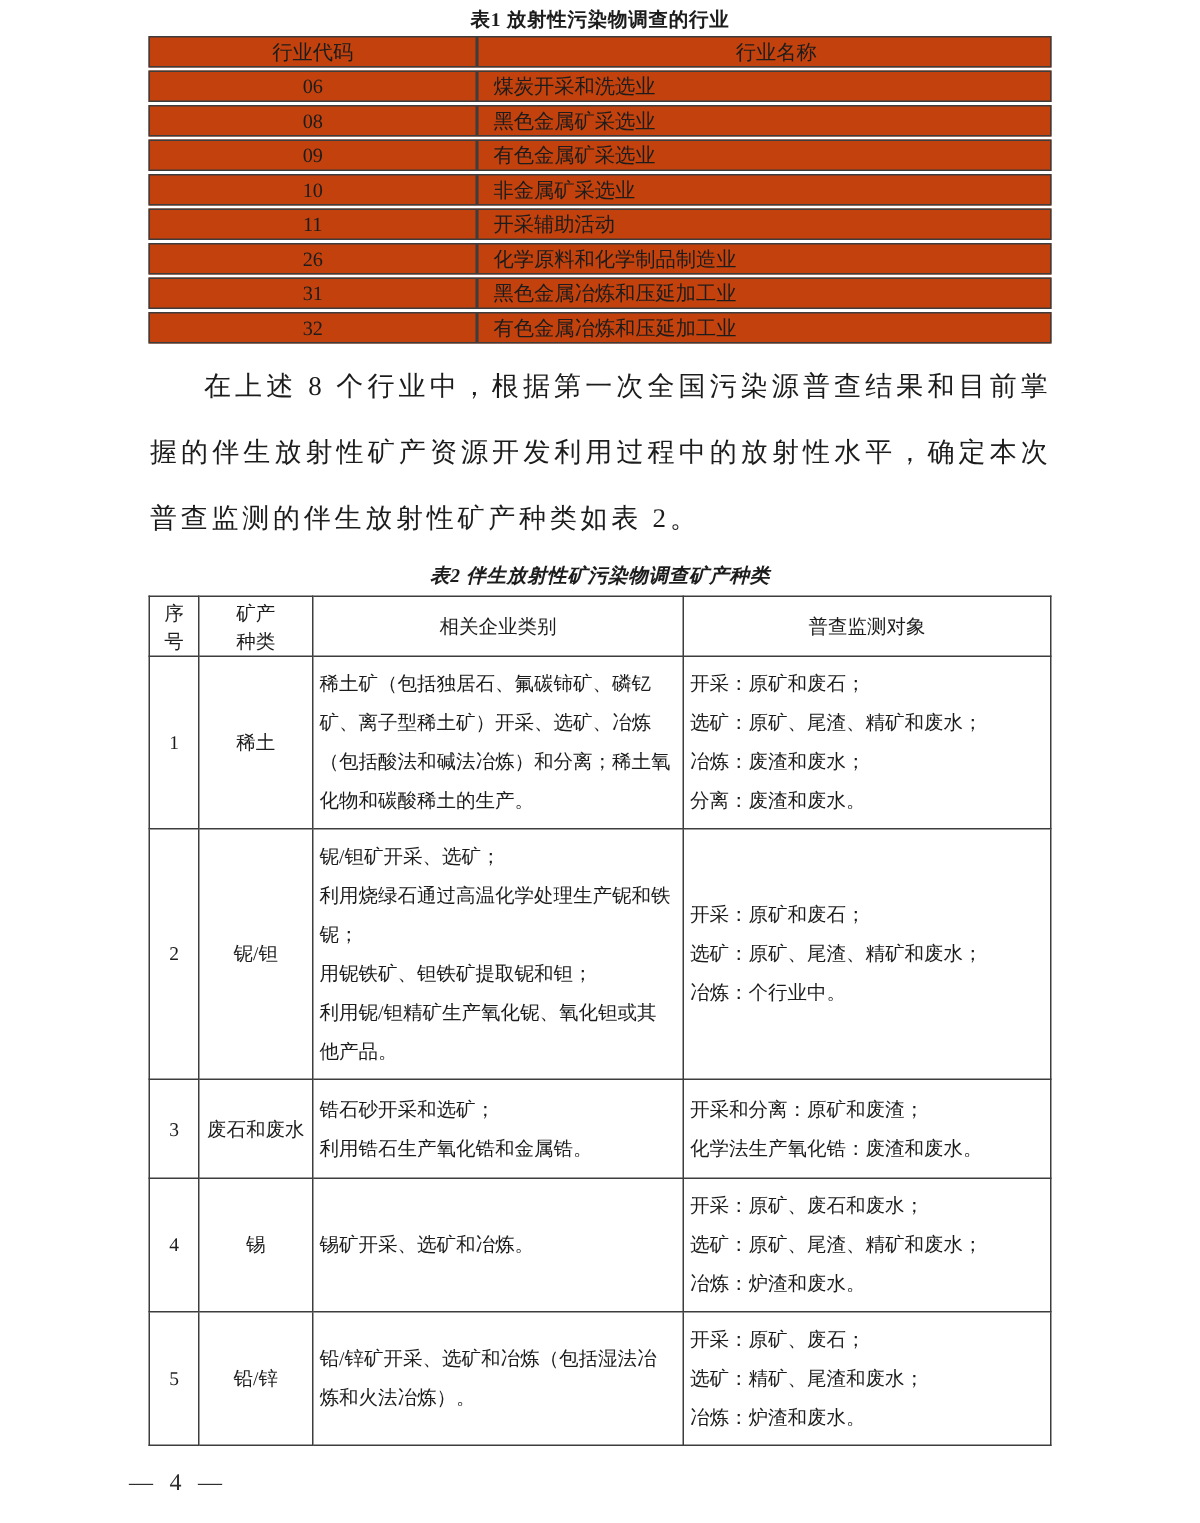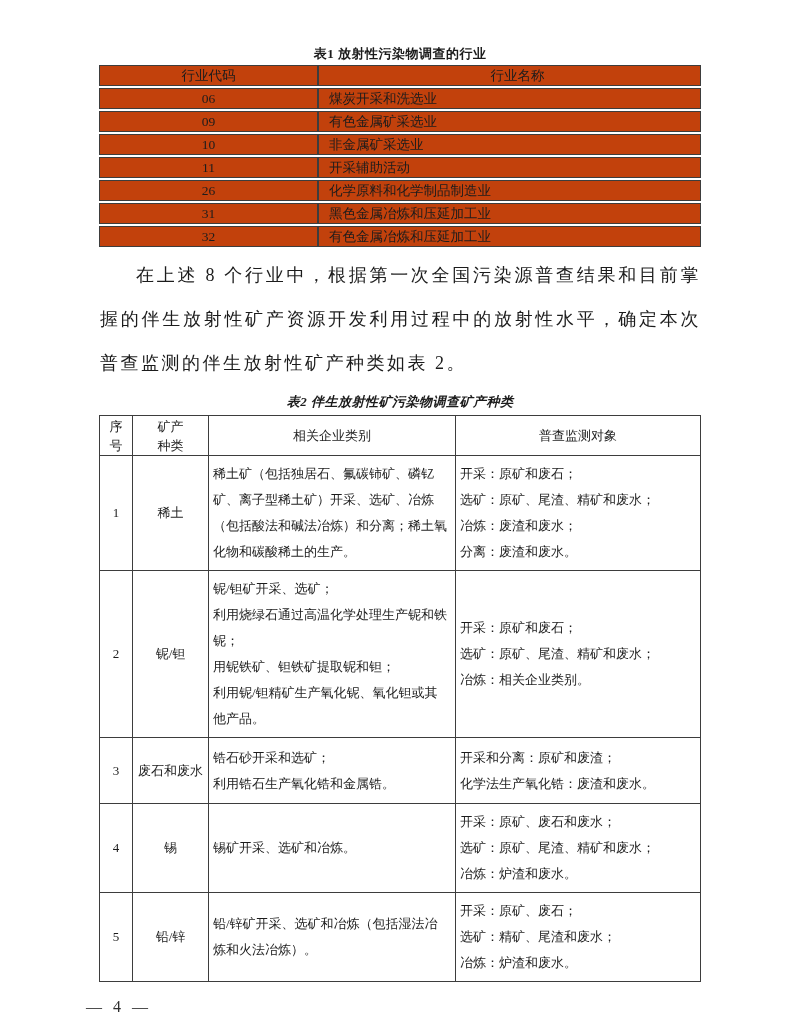--- a/index.html
+++ b/index.html
@@ -22,21 +22,21 @@
   }
 
   
   .table-title {
     text-align: center;
     font-weight: bold;
     font-size: 13px;
     line-height: 17px;
     letter-spacing: 0.5px;
   }
-  .t1-title { padding-top: 4px; margin-top: 41px; }
+  .t1-title { padding-top: 4px; }
   .t2-title { margin-top: 8px; font-style: italic; }
 
   
   table { table-layout: fixed; }
   .t1 {
     width: 602px;
     margin: 1px 0 0 99px;
     border-collapse: separate;
     border-spacing: 0 2px;
   }
@@ -112,20 +112,24 @@
     <thead>
       <tr>
         <th class="c1">行业代码</th>
         <th class="c2">行业名称</th>
       </tr>
     </thead>
     <tbody>
       <tr>
         <td class="c1">06</td>
         <td class="c2">煤炭开采和洗选业</td>
+      </tr>
+      <tr>
+        <td class="c1">08</td>
+        <td class="c2">黑色金属矿采选业</td>
       </tr>
       <tr>
         <td class="c1">09</td>
         <td class="c2">有色金属矿采选业</td>
       </tr>
       <tr>
         <td class="c1">10</td>
         <td class="c2">非金属矿采选业</td>
       </tr>
       <tr>
@@ -187,21 +191,21 @@
         <td class="center">铌/钽</td>
         <td class="text">
           <p>铌/钽矿开采、选矿；</p>
           <p>利用烧绿石通过高温化学处理生产铌和铁铌；</p>
           <p>用铌铁矿、钽铁矿提取铌和钽；</p>
           <p>利用铌/钽精矿生产氧化铌、氧化钽或其他产品。</p>
         </td>
         <td class="text">
           <p>开采：原矿和废石；</p>
           <p>选矿：原矿、尾渣、精矿和废水；</p>
-          <p>冶炼：相关企业类别。</p>
+          <p>冶炼：个行业中。</p>
         </td>
       </tr>
       <tr class="r3">
         <td class="center">3</td>
         <td class="center">废石和废水</td>
         <td class="text">
           <p>锆石砂开采和选矿；</p>
           <p>利用锆石生产氧化锆和金属锆。</p>
         </td>
         <td class="text">

